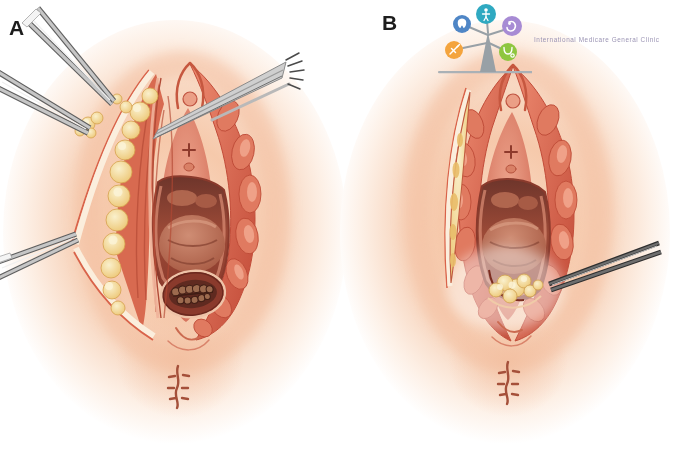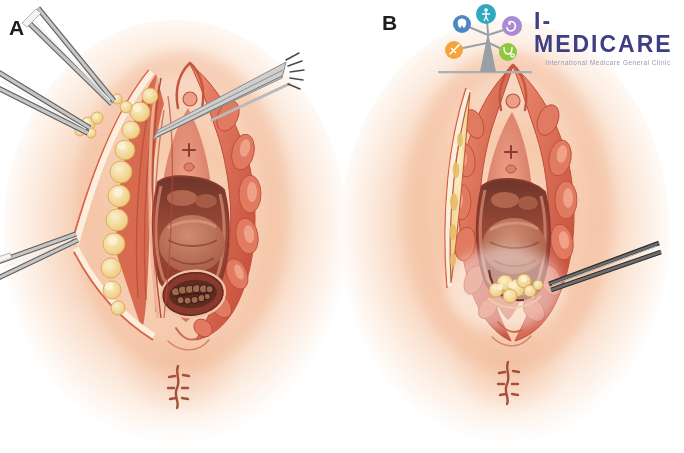--- a/index.html
+++ b/index.html
@@ -383,18 +383,17 @@
     <g stroke="#fff" stroke-width="1.5" stroke-linecap="round">
       <line x1="26" y1="52" x2="34" y2="44"></line>
           <line x1="27.5" y1="46.5" x2="31.5" y2="50.5"></line>
       <line x1="33" y1="45" x2="35.5" y2="42.5"></line>
     </g>
     <circle class="ic ic-steth" cx="84" cy="50" r="9"></circle>
     <path d="M80,45.5 c0,4.5 1.8,6.5 4,6.5 c2.2,0 4,-2 4,-6.5" fill="none" stroke="#fff" stroke-width="1.4" stroke-linecap="round"></path>
     <circle cx="88.5" cy="53.5" r="1.7" fill="none" stroke="#fff" stroke-width="1.2"></circle>
   </svg>
   <div class="logo-text">
-    <div class="logo-name">I-MEDICARE</div>
     <div class="logo-tagline">International Medicare General Clinic</div>
   </div>
 </div>
 
 </div>
 
 </body></html>

